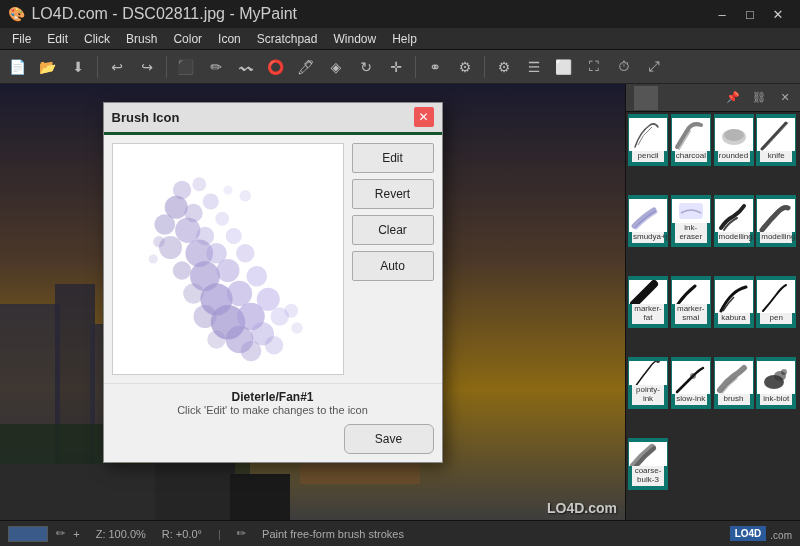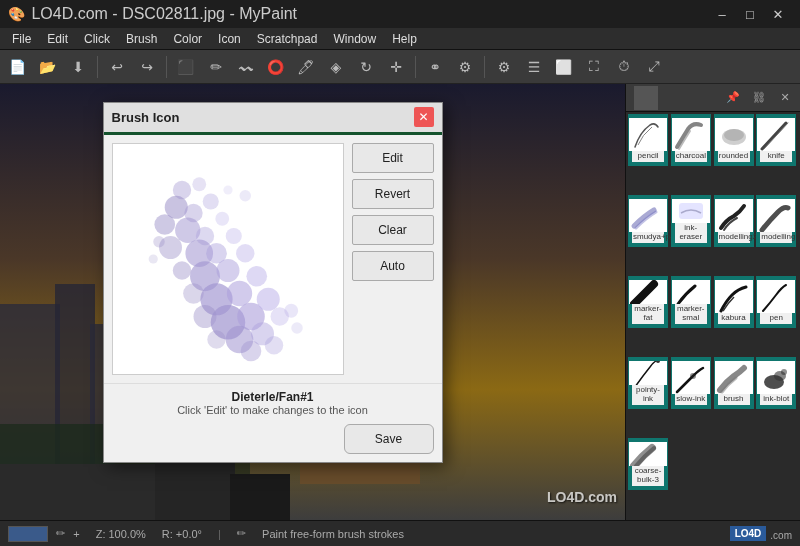--- a/index.html
+++ b/index.html
@@ -160,21 +160,21 @@
     .save-btn {
       width: 90px; height: 30px; background: #e8e8e8; border: 1px solid #aaa;
       cursor: pointer; font-size: 12px; color: #222; border-radius: 6px;
     }
 
     
     .brush-stroke-svg { width: 100%; height: 100%; }
 
     
     .watermark {
-      position: absolute; bottom: 15px; right: 8px; color: white;
+      position: absolute; bottom: 4px; right: 8px; color: white;
       font-size: 14px; font-weight: bold; opacity: 0.7;
       text-shadow: 1px 1px 2px black;
     }
   </style>
 </head>
 <body>
 
 <div class="title-bar">
   <div class="title-bar-left">
     <span style="font-size:14px;">🎨</span>

